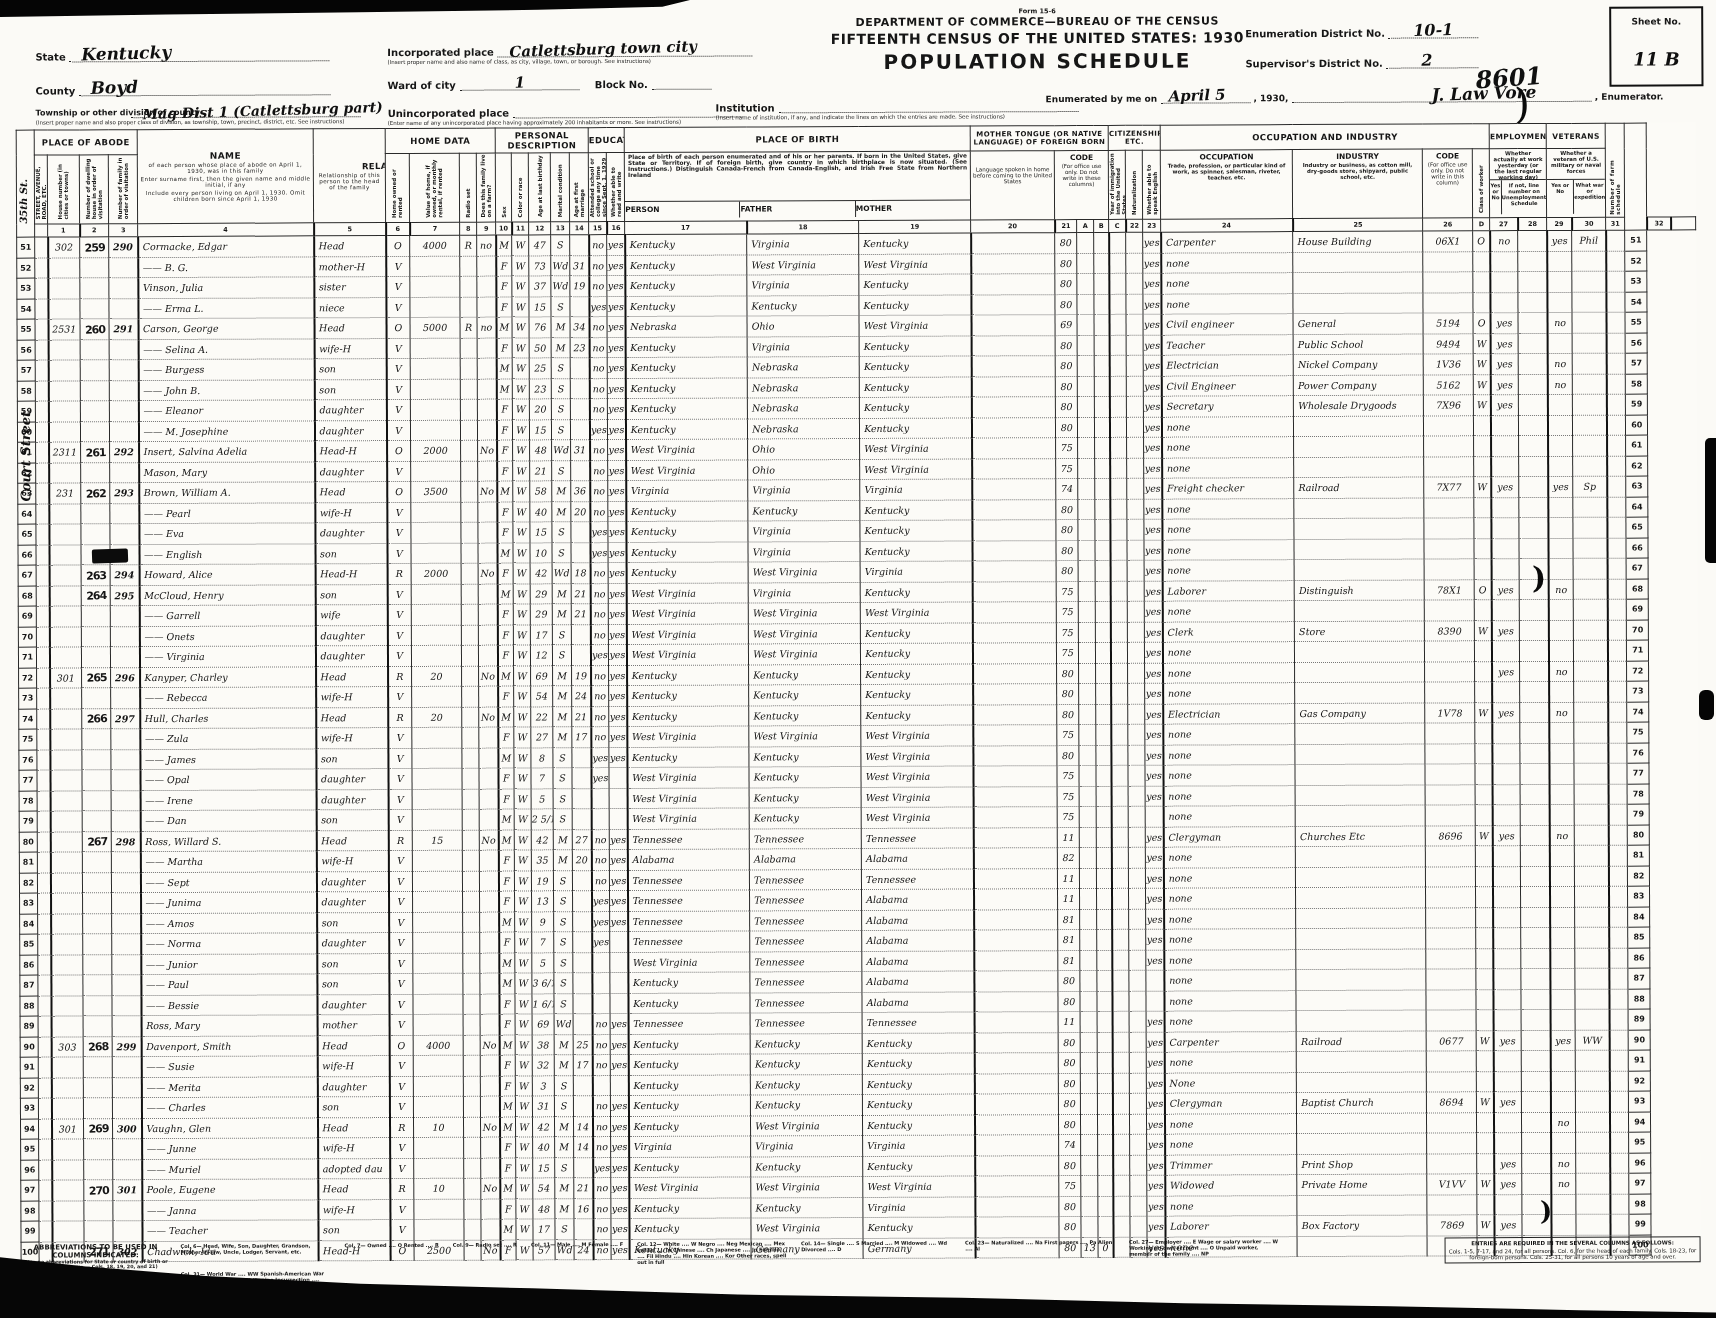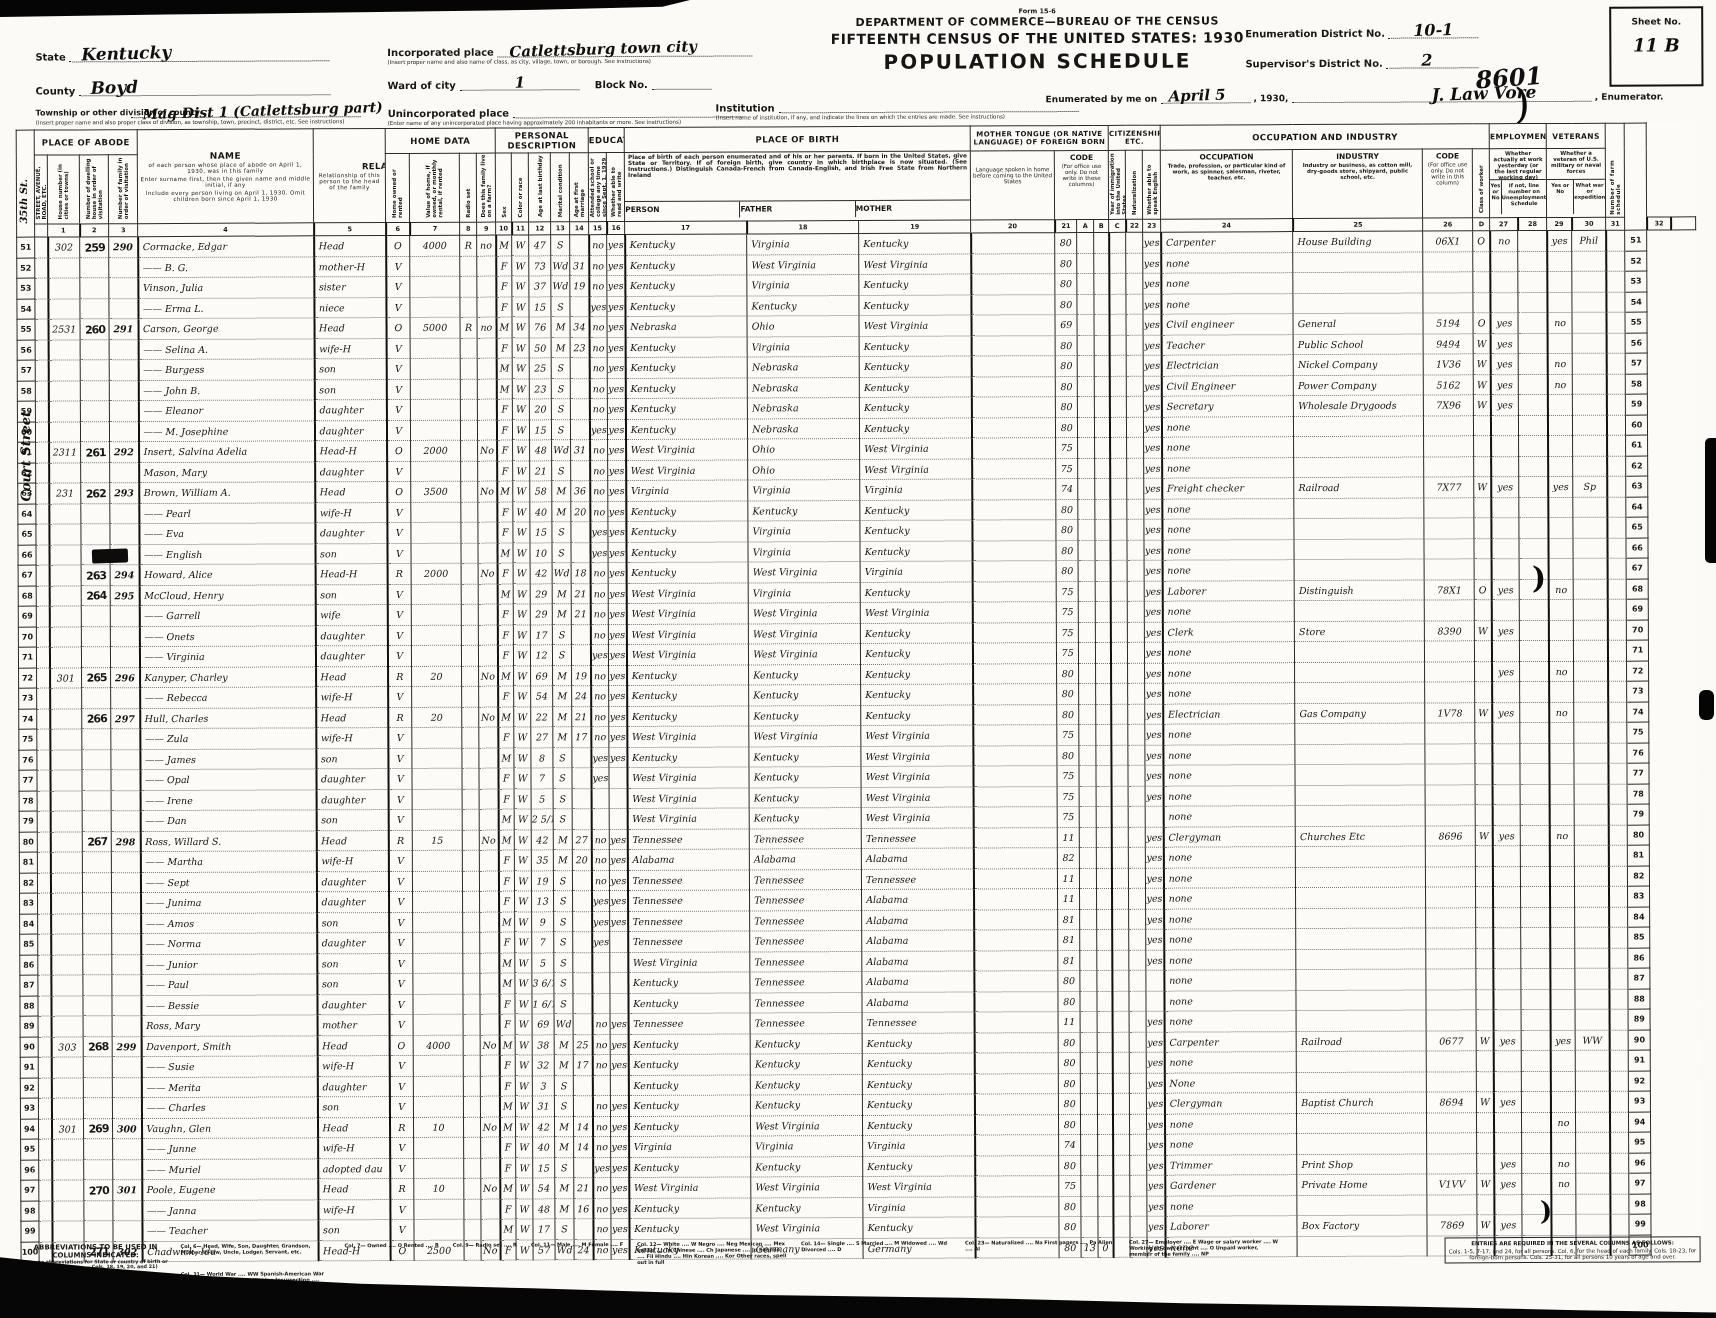--- a/index.html
+++ b/index.html
@@ -13,21 +13,21 @@
   .cap{font-size:5.5px;font-weight:normal;color:#222;margin-top:1px;}
   .hw{font-family:"DejaVu Serif",serif;font-style:italic;font-weight:bold;color:#101010;}
   .hwbig{font-size:17px;position:absolute;bottom:-2px;left:12px;white-space:nowrap;transform:rotate(-1.5deg);}
   .ctr{position:absolute;left:730px;top:8px;width:620px;text-align:center;}
   .formno{font-size:6.5px;font-weight:bold;}
   .dept{font-size:11px;font-weight:bold;letter-spacing:.5px;}
   .census{font-size:14px;font-weight:bold;letter-spacing:.5px;margin-top:2px;}
   .popsched{font-size:20px;font-weight:bold;letter-spacing:2px;margin-top:3px;}
   .sheetbox{position:absolute;left:1612px;top:10px;width:90px;height:76px;border:2px solid #111;text-align:center;}
   .sheetbox .lbl{font-size:9px;font-weight:bold;margin-top:8px;display:block;}
-  .sheetbox .val{font-size:18px;margin-top:8px;display:block;}
+  .sheetbox .val{font-size:18px;margin-top:22px;display:block;}
   .stamp8601{position:absolute;left:1478px;top:66px;font-size:24px;transform:rotate(-4deg);}
   .flourish{position:absolute;color:#0a0a0a;font-family:"DejaVu Serif",serif;}
   
   .grid{position:absolute;left:18px;top:126px;width:1680px;border-collapse:collapse;table-layout:fixed;background:#fcfbf7;}
   .grid td,.grid th{border:1px solid #2a2a2a;padding:0;overflow:hidden;}
   thead th{font-weight:bold;background:#fcfbf7;}
   .g1 th{height:24px;font-size:8.5px;letter-spacing:.4px;}
   .g2 td,.g2 th{height:68px;vertical-align:top;}
   .vh{vertical-align:bottom !important;text-align:center;}
   .vtxt{writing-mode:vertical-rl;transform:rotate(180deg);font-size:5.5px;font-weight:bold;line-height:1.1;display:inline-block;max-height:64px;text-align:left;}
@@ -2174,21 +2174,21 @@
             <td class="c-bp glb hwc">West Virginia</td>
             <td class="c-bf hwc">West Virginia</td>
             <td class="c-bm hwc">West Virginia</td>
             <td class="c-mt glb hwc"></td>
             <td class="c-ca hwc">75</td>
             <td class="c-cb hwc"></td>
             <td class="c-cc hwc"></td>
             <td class="c-ci glb hwc"></td>
             <td class="c-cn hwc"></td>
             <td class="c-sp hwc">yes</td>
-            <td class="c-oc2 glb hwc">Gardener</td>
+            <td class="c-oc2 glb hwc">Widowed</td>
             <td class="c-in2 hwc">Private Home</td>
             <td class="c-od hwc">V1VV</td>
             <td class="c-cw hwc">W</td>
             <td class="c-wk glb hwc">yes</td>
             <td class="c-ue hwc"></td>
             <td class="c-vt glb hwc">no</td>
             <td class="c-wr hwc"></td>
             <td class="c-fs glb hwc"></td>
             <td class="c-lnr glb">97</td>
           </tr>

